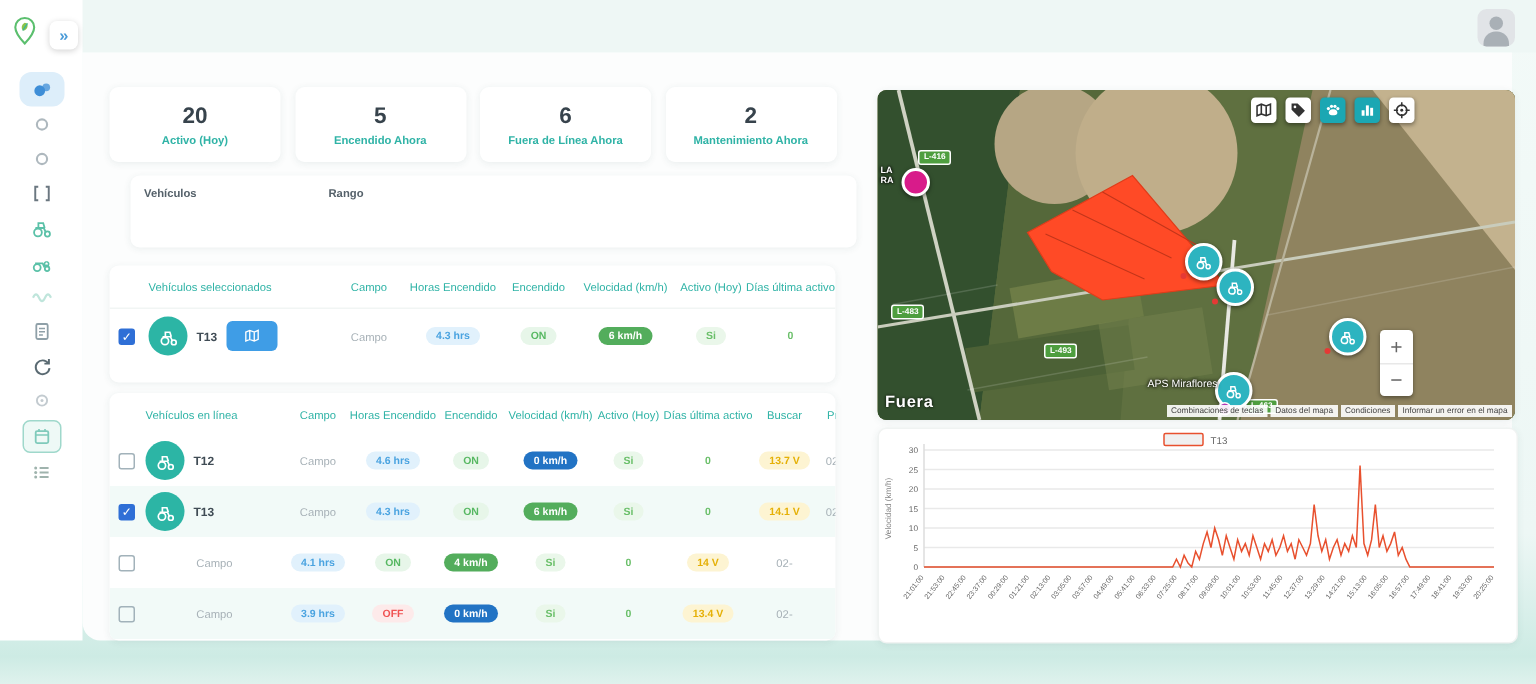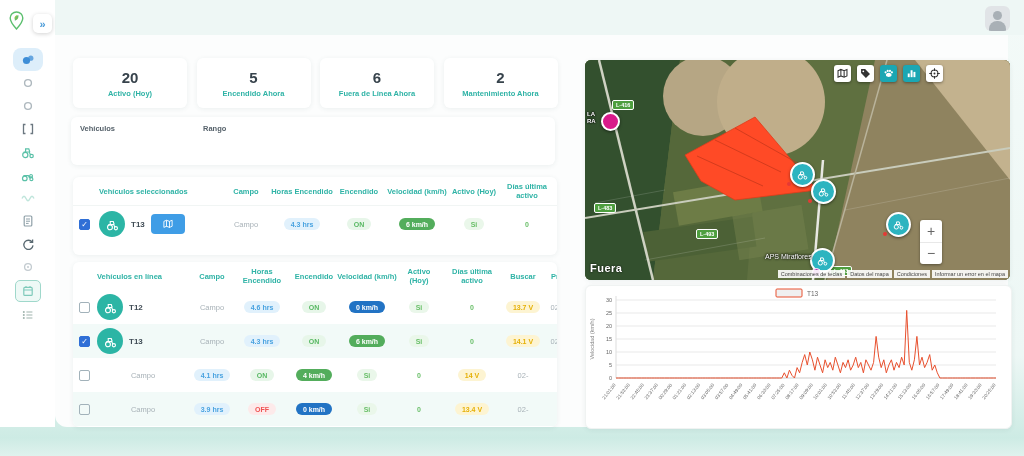--- a/index.html
+++ b/index.html
@@ -24,35 +24,35 @@
   .nav-item.active{background:#ddeefa}
   .nav-item.boxed{border:1.5px solid #9fd8cb;background:#eef9f6;height:20px;width:24px;margin:1.5px 0;border-radius:5px}
   
   .panel{position:absolute;left:55px;top:35px;width:953px;height:392px;background:#fcfdfd;border-radius:0 0 12px 12px}
   .card{position:absolute;background:#fff;border-radius:6px;box-shadow:0 1px 5px rgba(40,80,75,.08)}
   
   .stat-card{width:114px;height:50px;top:23px;display:flex;flex-direction:column;align-items:center;justify-content:center;gap:3px}
   .stat-value{font-size:15px;font-weight:bold;color:#37434c}
   .stat-label{font-size:7.5px;font-weight:bold;color:#2fb3a6}
   
-  .filter-card{left:16px;top:82px;width:484px;height:48px}
+  .filter-card{left:32px;top:82px;width:484px;height:48px}
   .f-label{position:absolute;font-size:7.5px;color:#55616a;font-weight:bold}
   .search-input{position:absolute;left:9px;top:19px;width:106px;height:19px;border:1.5px solid #3c464d;border-radius:3px;
     font-size:8px;color:#aab3b9;padding:0 6px;box-sizing:border-box;background:#fff;font-family:"Liberation Sans",sans-serif}
   .select{position:absolute;left:132px;top:19px;width:104px;height:19px;border:1px solid #8d999f;border-radius:4px;background:#fff;
     font-size:8px;color:#37434c;display:flex;align-items:center;padding:0 8px;box-sizing:border-box;cursor:pointer}
   .chev{position:absolute;right:9px;top:6px;width:6px;height:6px;border-right:1.4px solid #37434c;border-bottom:1.4px solid #37434c;transform:rotate(45deg) scale(1,.8)}
   
   .sel-card{left:18px;top:142px;width:484px;height:78px;overflow:hidden}
   .on-card{left:18px;top:227px;width:484px;height:165px;overflow:hidden}
   .thead,.trow{display:grid;align-items:center}
   .sel-card .thead,.sel-card .trow{grid-template-columns:24px 126px 46px 66px 48px 68px 46px 60px}
   .on-card .thead,.on-card .trow{grid-template-columns:22px 96px 42px 58px 46px 60px 44px 62px 40px 26px}
   .thead{height:28px}
-  .th{font-size:7.5px;font-weight:bold;color:#2fb3a6;text-align:center}
+  .th{font-size:7.5px;font-weight:normal;color:#2fb3a6;text-align:center}
   .th.first{text-align:left;padding-left:2px}
   .trow{height:36px;border-top:1px solid #f1f5f4}
   .on-card .trow{height:34px;border-top:none}
   .on-card .trow.alt{background:#f2faf8}
   .td{font-size:7.5px;text-align:center;color:#55616a}
   .td.gray{color:#a7b1b7}
   .vcell{display:flex;align-items:center;gap:6px;padding-left:2px}
   .vavatar{width:26px;height:26px;border-radius:50%;background:#2cb5a5;display:flex;align-items:center;justify-content:center;flex:0 0 auto}
   .vname{font-size:8px;font-weight:bold;color:#404c55}
   .map-btn{width:34px;height:20px;border-radius:4px;background:#3f9de6;display:flex;align-items:center;justify-content:center;cursor:pointer;border:none}

